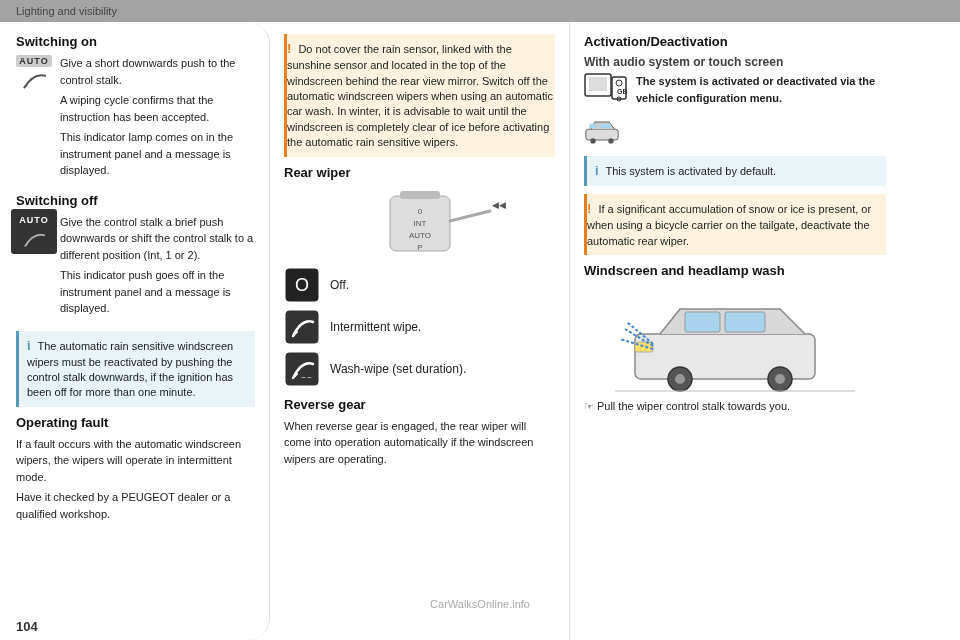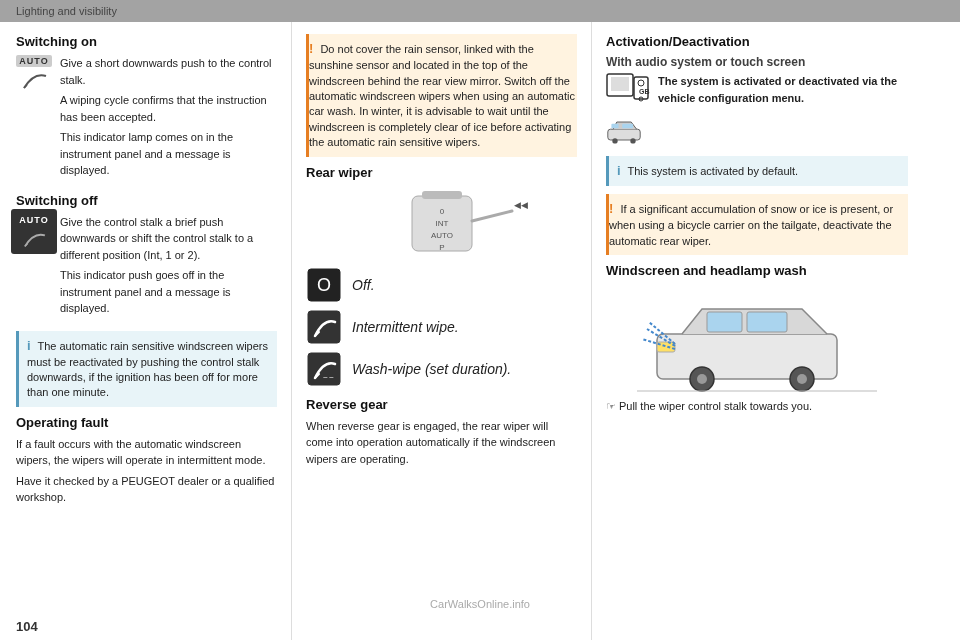--- a/index.html
+++ b/index.html
@@ -22,23 +22,24 @@
     }
     .page-header span {
       font-size: 11px;
       color: #444;
     }
     .content {
       display: flex;
       height: calc(640px - 22px);
     }
     .col-left {
-      width: 292px;
+      width: 270px;
       padding: 12px 14px 8px 16px;
       border-right: 1px solid #ddd;
+      border-radius: 22px;
     }
     .col-mid {
       width: 300px;
       padding: 12px 14px 8px 14px;
       border-right: 1px solid #ddd;
     }
     .col-right {
       width: 330px;
       padding: 12px 14px 8px 14px;
     }
@@ -147,22 +148,21 @@
     }
     .wiper-option-icon {
       width: 36px;
       height: 36px;
       display: flex;
       align-items: center;
       justify-content: center;
       flex-shrink: 0;
     }
     .wiper-label {
-      font-size: 14px;
-      font-style: italic;
+      font-size: 12px;
     }
     .activation-icon-row {
       display: flex;
       align-items: flex-start;
       gap: 8px;
       margin-bottom: 6px;
       font-weight: bold;
     }
     .activation-icon {
       width: 44px;

